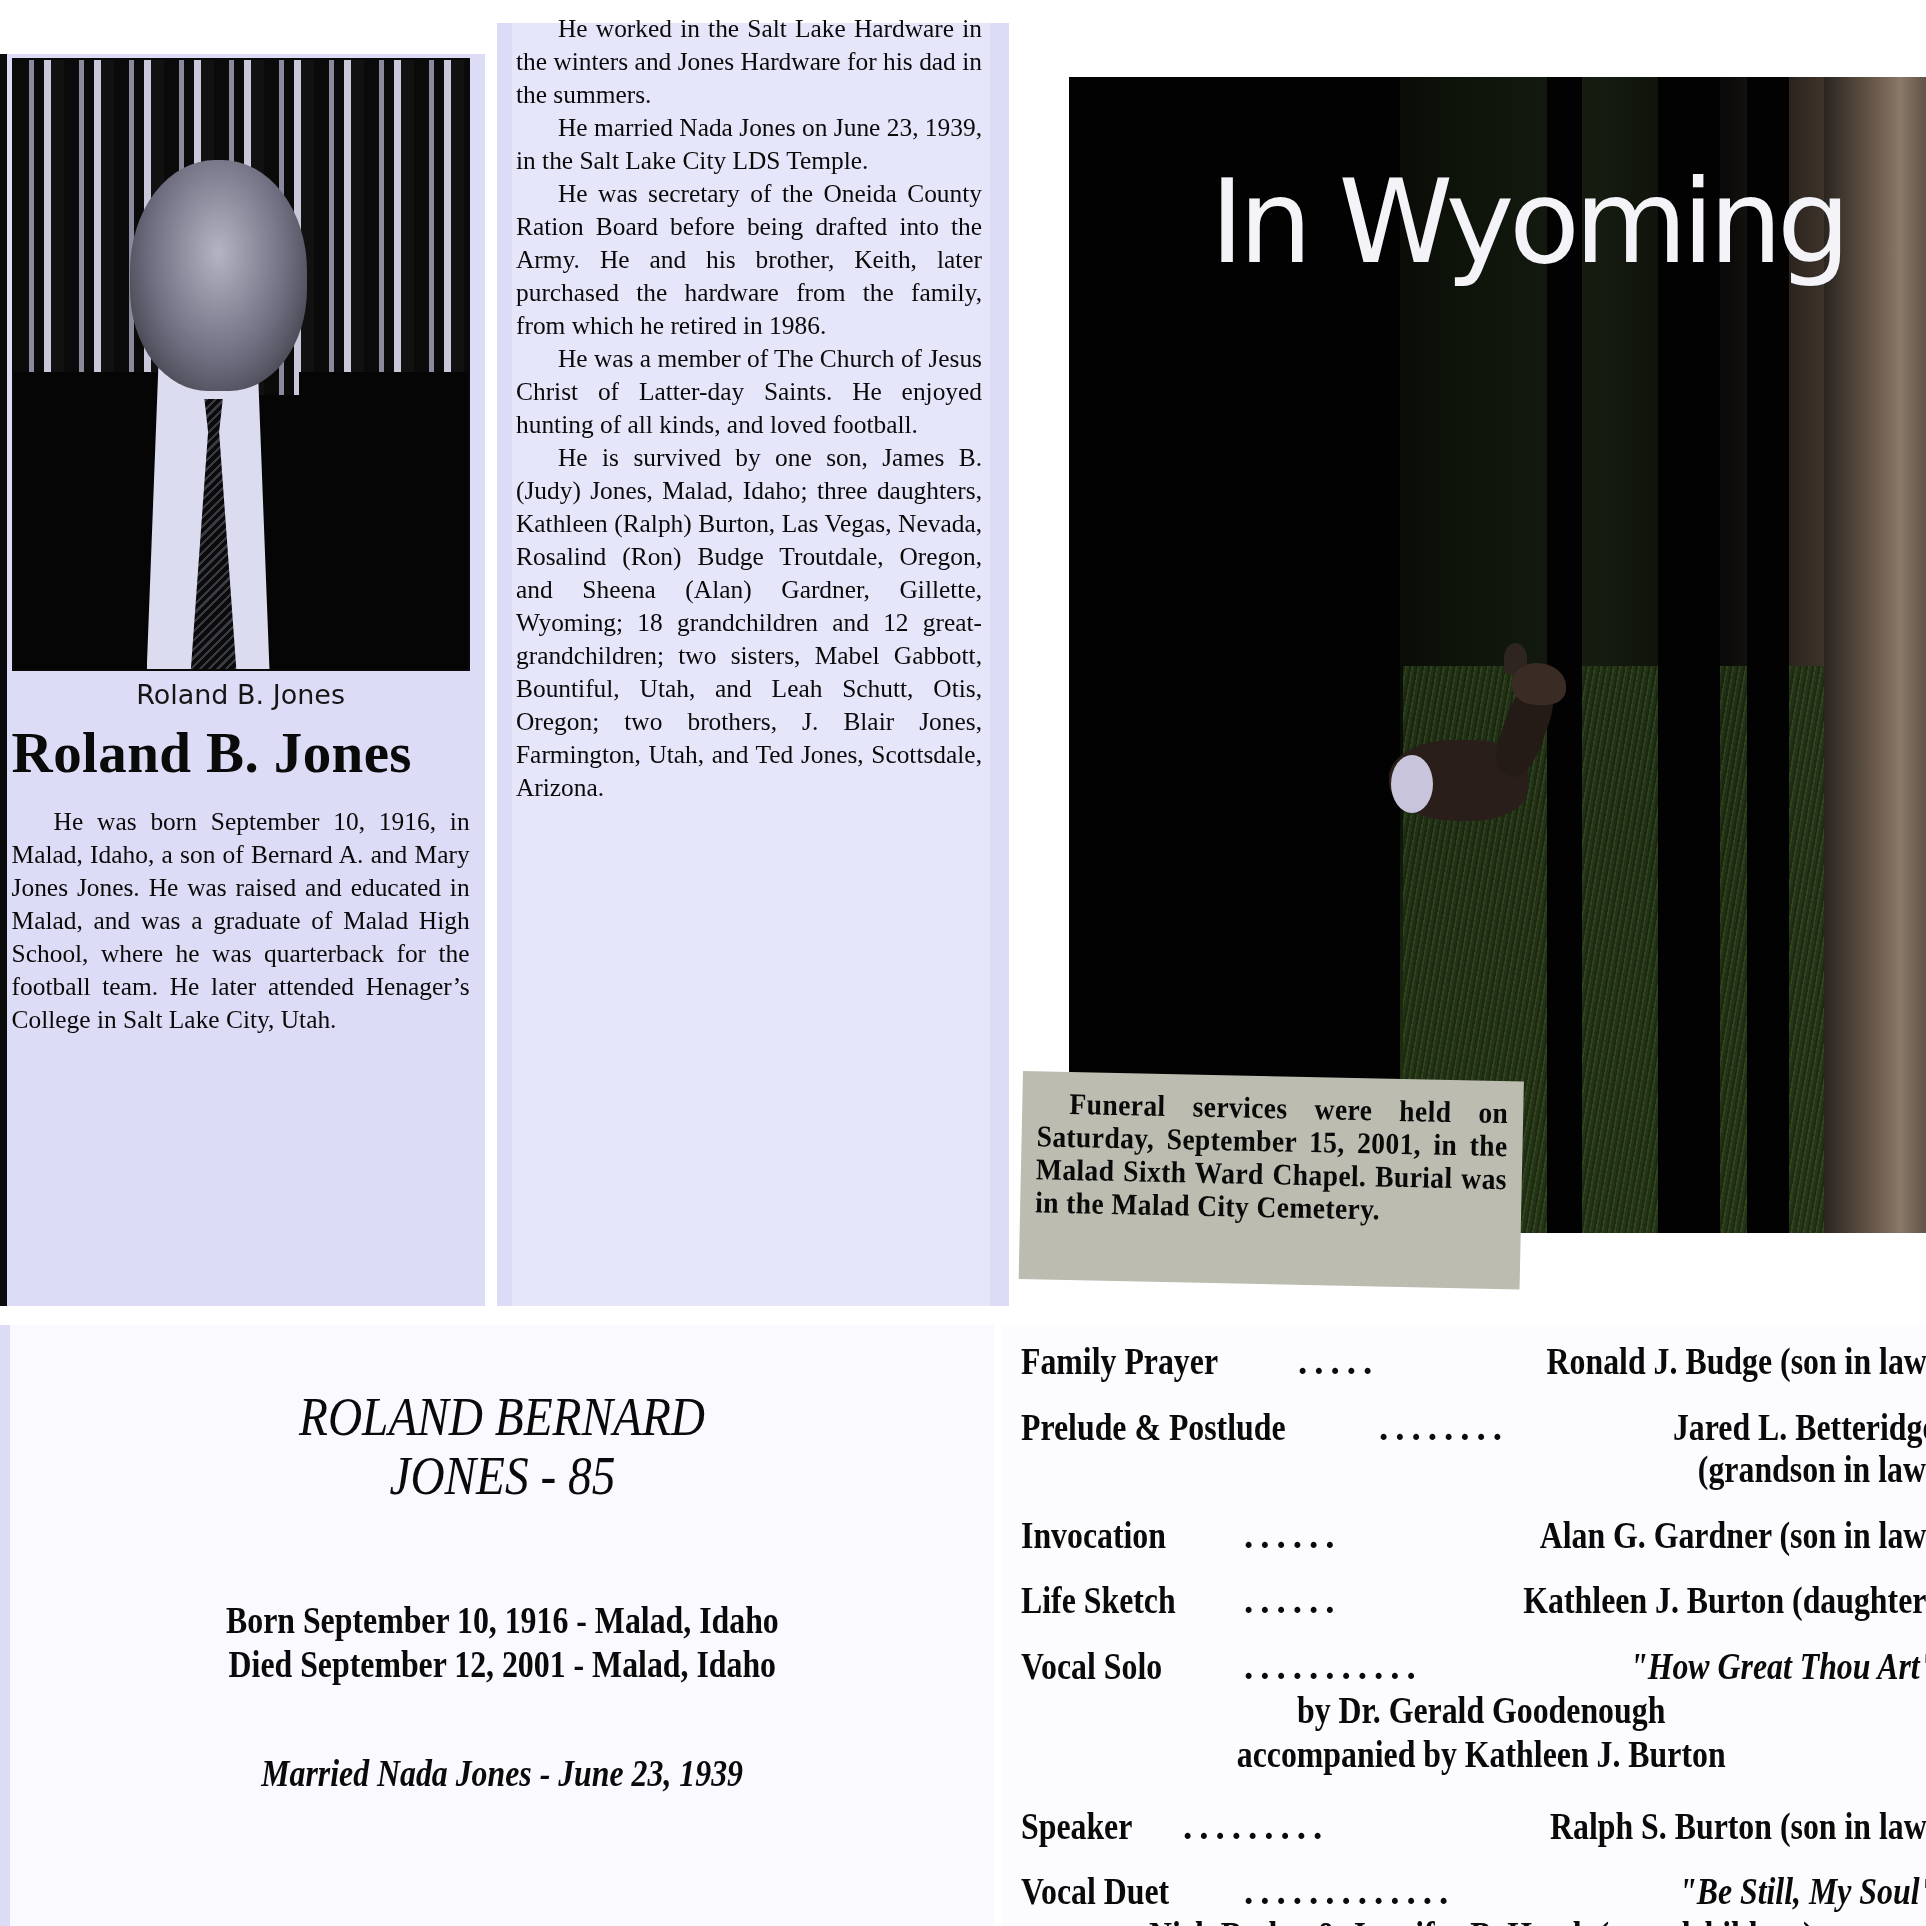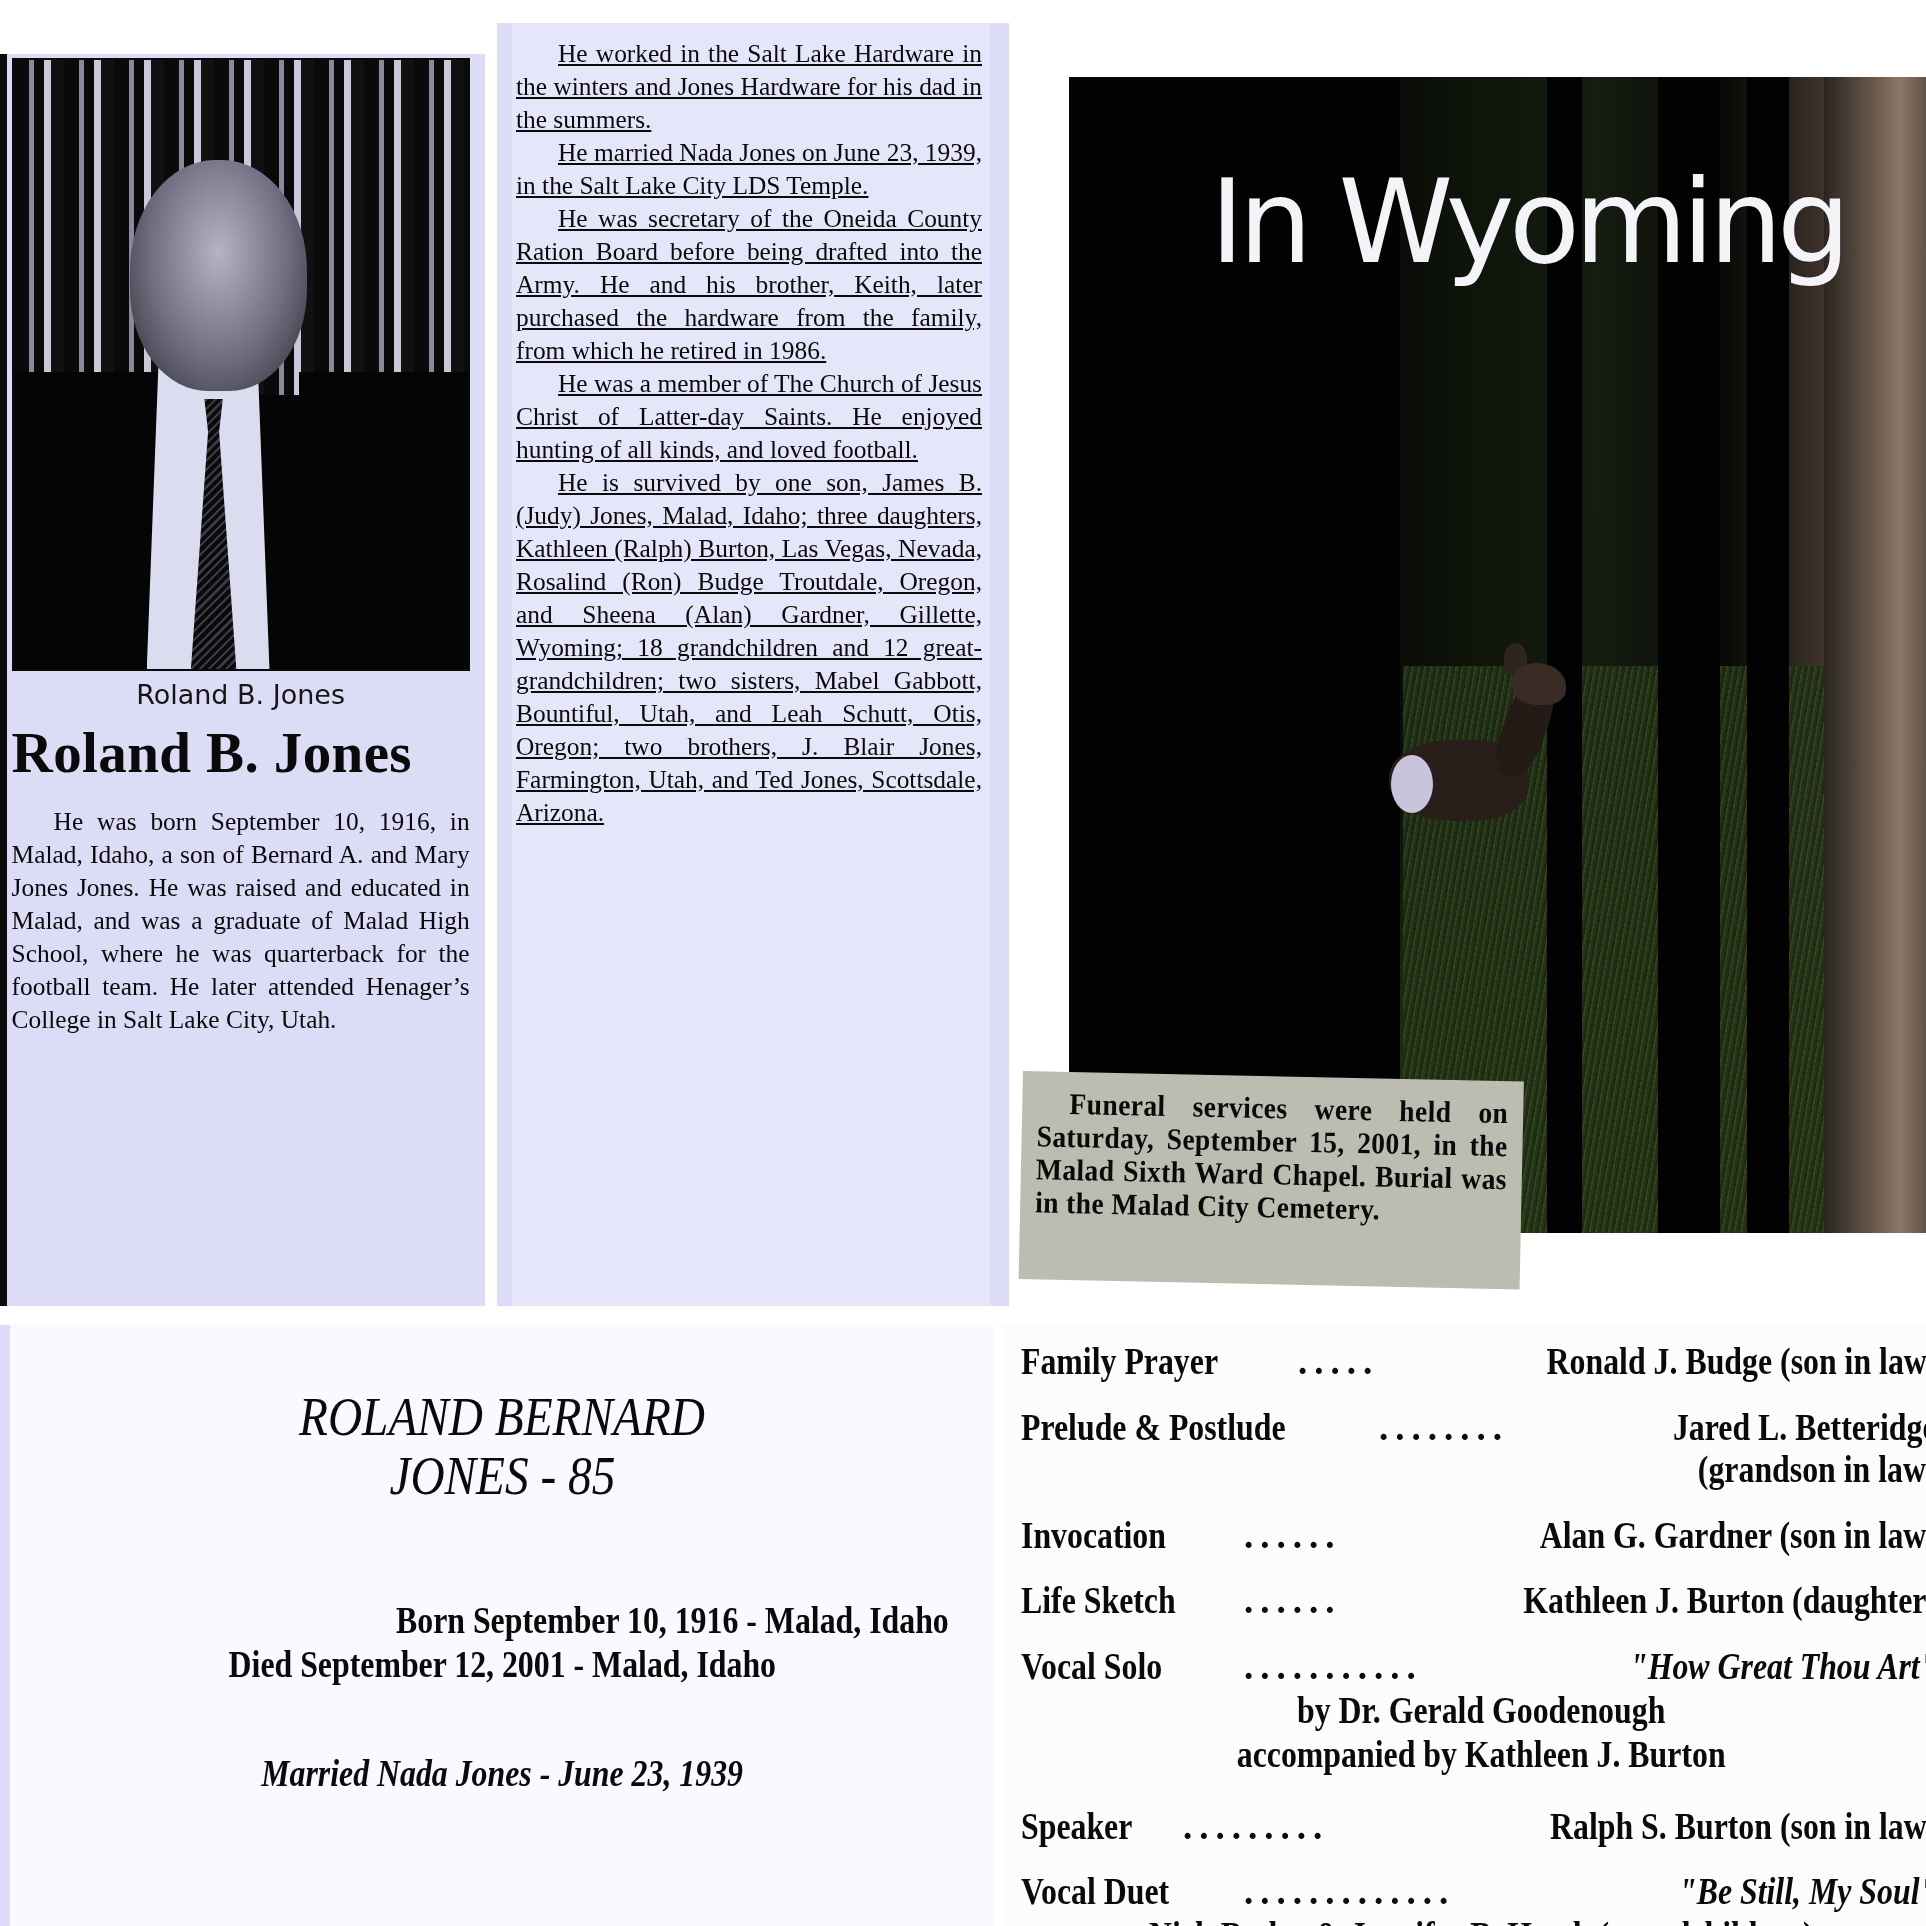--- a/index.html
+++ b/index.html
@@ -46,21 +46,21 @@
   }
   .headline {
     left: 11.6px; top: 720px; font-size: 57px; font-weight: bold; letter-spacing: 0.4px;
   }
   .news-col {
     font-size: 25.4px; line-height: 33px; text-align: justify; text-align-last: auto;
     font-family: "Liberation Serif", "DejaVu Serif", serif;
   }
   .news-col p { margin: 0; text-indent: 42px; }
   .news-left { left: 11.6px; top: 805px; width: 458px; }
-  .news-mid { left: 516px; top: 37px; width: 466px; text-decoration: underline; }
+  .news-mid { left: 516px; top: 12px; width: 466px; }
 
   
   .cover {
     left: 1069px; top: 77px; width: 880px; height: 1156px; overflow: hidden;
     background: #050505;
   }
   .cover-bg {
     position: absolute; inset: 0;
     background:
       linear-gradient(180deg, rgba(0,0,0,0) 0%, rgba(0,0,0,0) 60%, rgba(40,60,20,0.55) 78%, rgba(50,70,25,0.75) 100%),
@@ -184,21 +184,21 @@
 <div class="abs cover-title">In Wyoming</div>
 
 <div class="abs funeral-clip">
   <p>Funeral services were held on Saturday, September 15, 2001, in the Malad Sixth Ward Chapel. Burial was in the Malad City Cemetery.</p>
 </div>
 
 <div class="abs program-left">
   <div class="p-center pl-name1"><span class="narrow">ROLAND BERNARD</span></div>
   <div class="p-center pl-name2"><span class="narrow">JONES - 85</span></div>
 
-  <div class="p-center pl-line" style="top:274px;text-align:right;"><span class="narrow">Born September 10, 1916  -  Malad, Idaho</span></div>
+  <div class="p-center pl-line" style="top:274px;"><span class="narrow">Born September 10, 1916  -  Malad, Idaho</span></div>
   <div class="p-center pl-line" style="top:318px;"><span class="narrow">Died September 12, 2001  -  Malad, Idaho</span></div>
 
   <div class="p-center pl-line" style="top:427px;font-style:italic;"><span class="narrow">Married Nada Jones  -  June 23, 1939</span></div>
 
   <div class="bearers">
     
     
     
     
     

